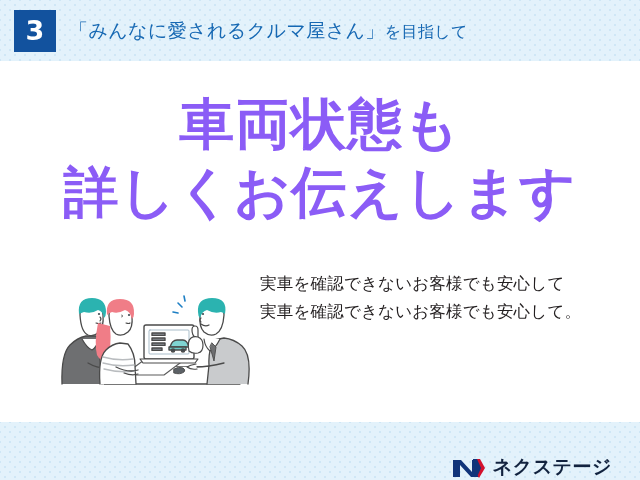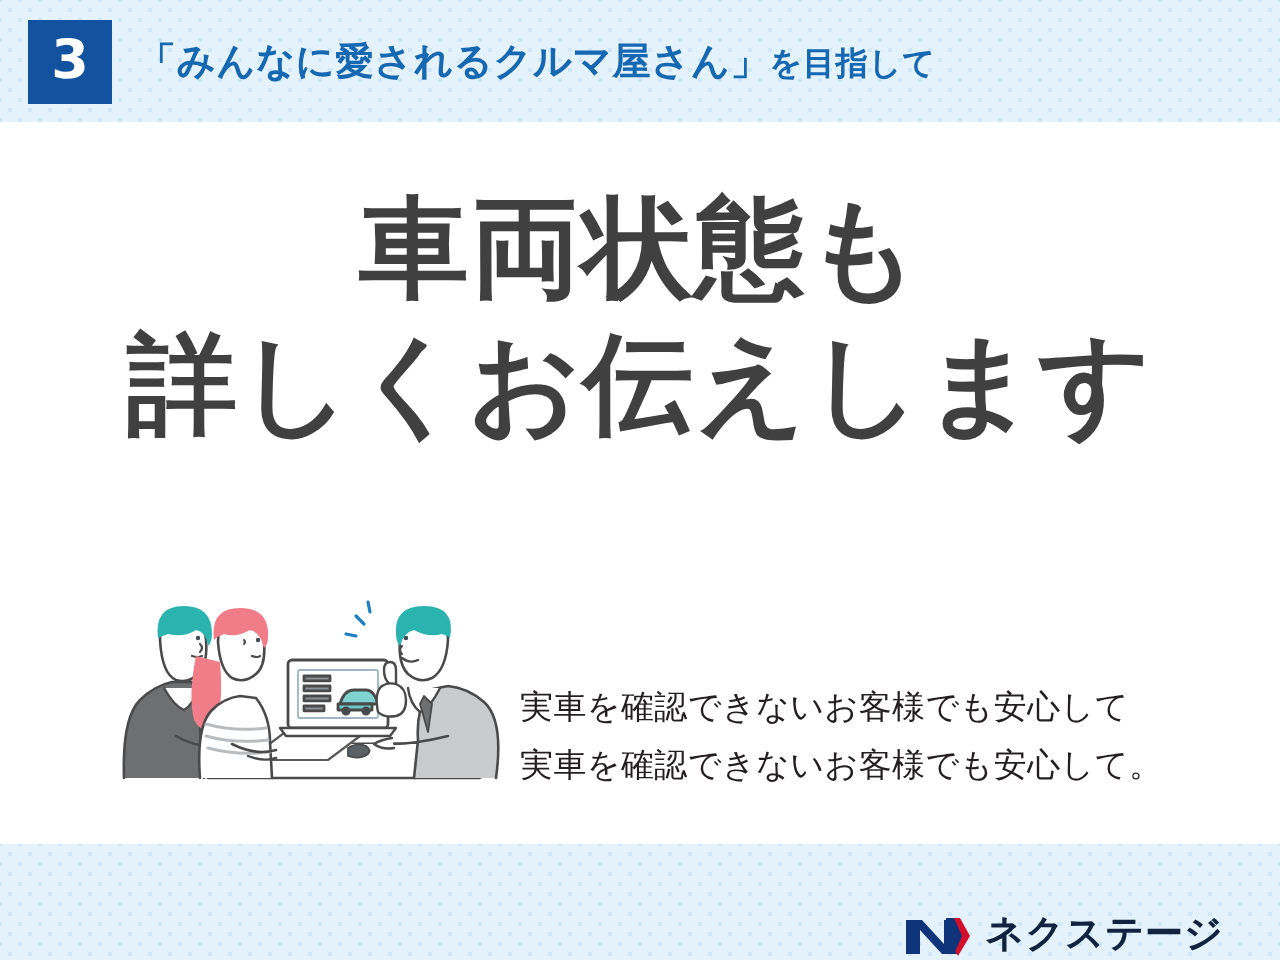--- a/index.html
+++ b/index.html
@@ -32,45 +32,45 @@
   .badge{
     width:42px;height:42px;margin-left:14px;
     background:#12529e;color:#ffffff;
     display:flex;align-items:center;justify-content:center;
     font-size:27px;font-weight:bold;line-height:1;
     font-family:"DejaVu Sans",sans-serif;
     flex:0 0 auto;
   }
   .header-title{
     margin-left:13px;color:#1668b3;
-    font-size:19px;font-weight:bold;letter-spacing:0.4px;
+    font-size:19px;font-weight:normal;letter-spacing:0.4px;
     white-space:nowrap;
   }
   .header-title .small{font-size:16px;}
 
   
   .main{
     position:absolute;left:0;top:61px;width:640px;height:361px;
     background:#ffffff;
   }
 
   .headline{
     position:absolute;left:0;top:32px;width:640px;
-    text-align:center;color:#404040;
+    text-align:center;color:#8b5cf6;
     font-weight:bold;line-height:1.16;
     font-family:"DejaVu Sans",sans-serif;
     letter-spacing:1px;
   }
   .headline .l1{font-size:55px;display:block;}
   .headline .l2{font-size:55px;display:block;margin-top:4px;}
 
   
   .row{
     position:absolute;left:0;top:202px;width:556px;height:135px;
-    display:flex;align-items:flex-end;font-family:Liberation Mono, monospace;
+    display:flex;align-items:flex-start;
   }
   .illus{
     width:200px;height:130px;margin-left:52px;flex:0 0 auto;position:relative;
   }
   .illus svg{display:block;}
   .body-copy{
     margin-left:8px;color:#231f20;
     font-size:16.5px;line-height:1.72;white-space:nowrap;
     padding-top:6px;
   }

